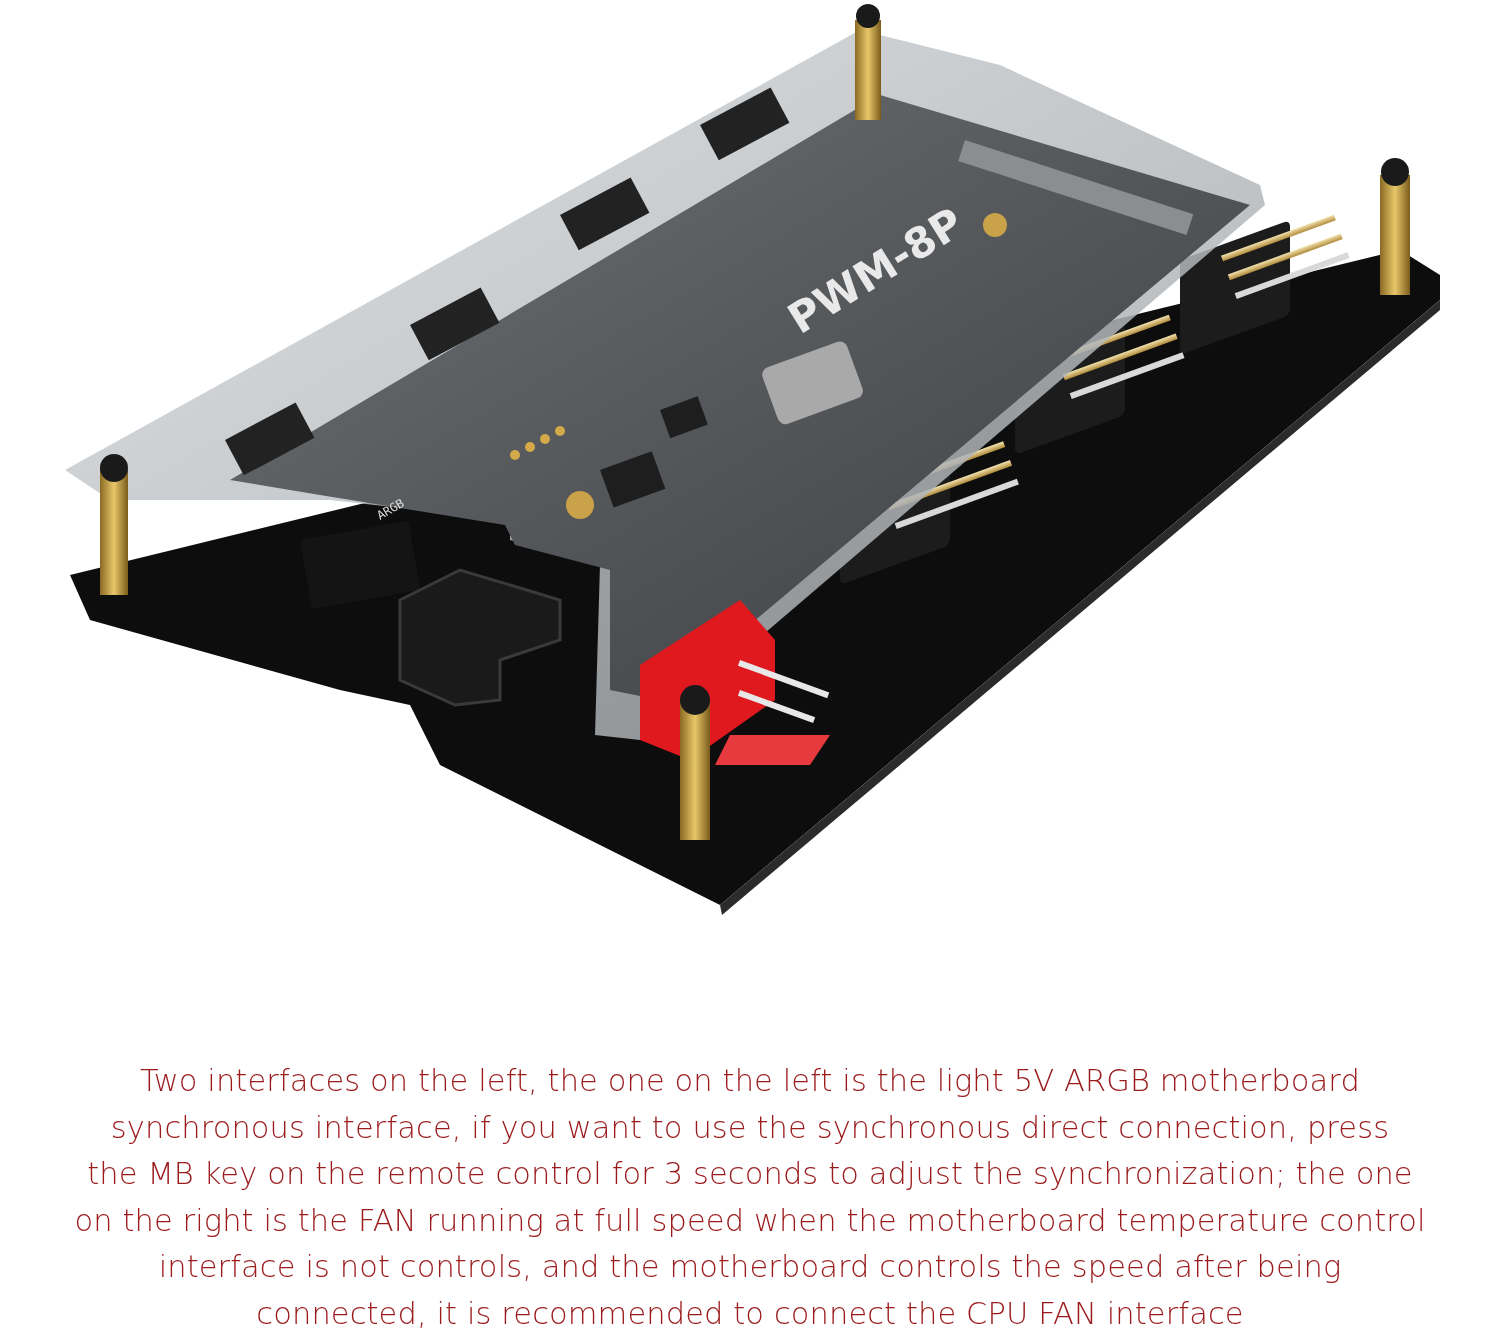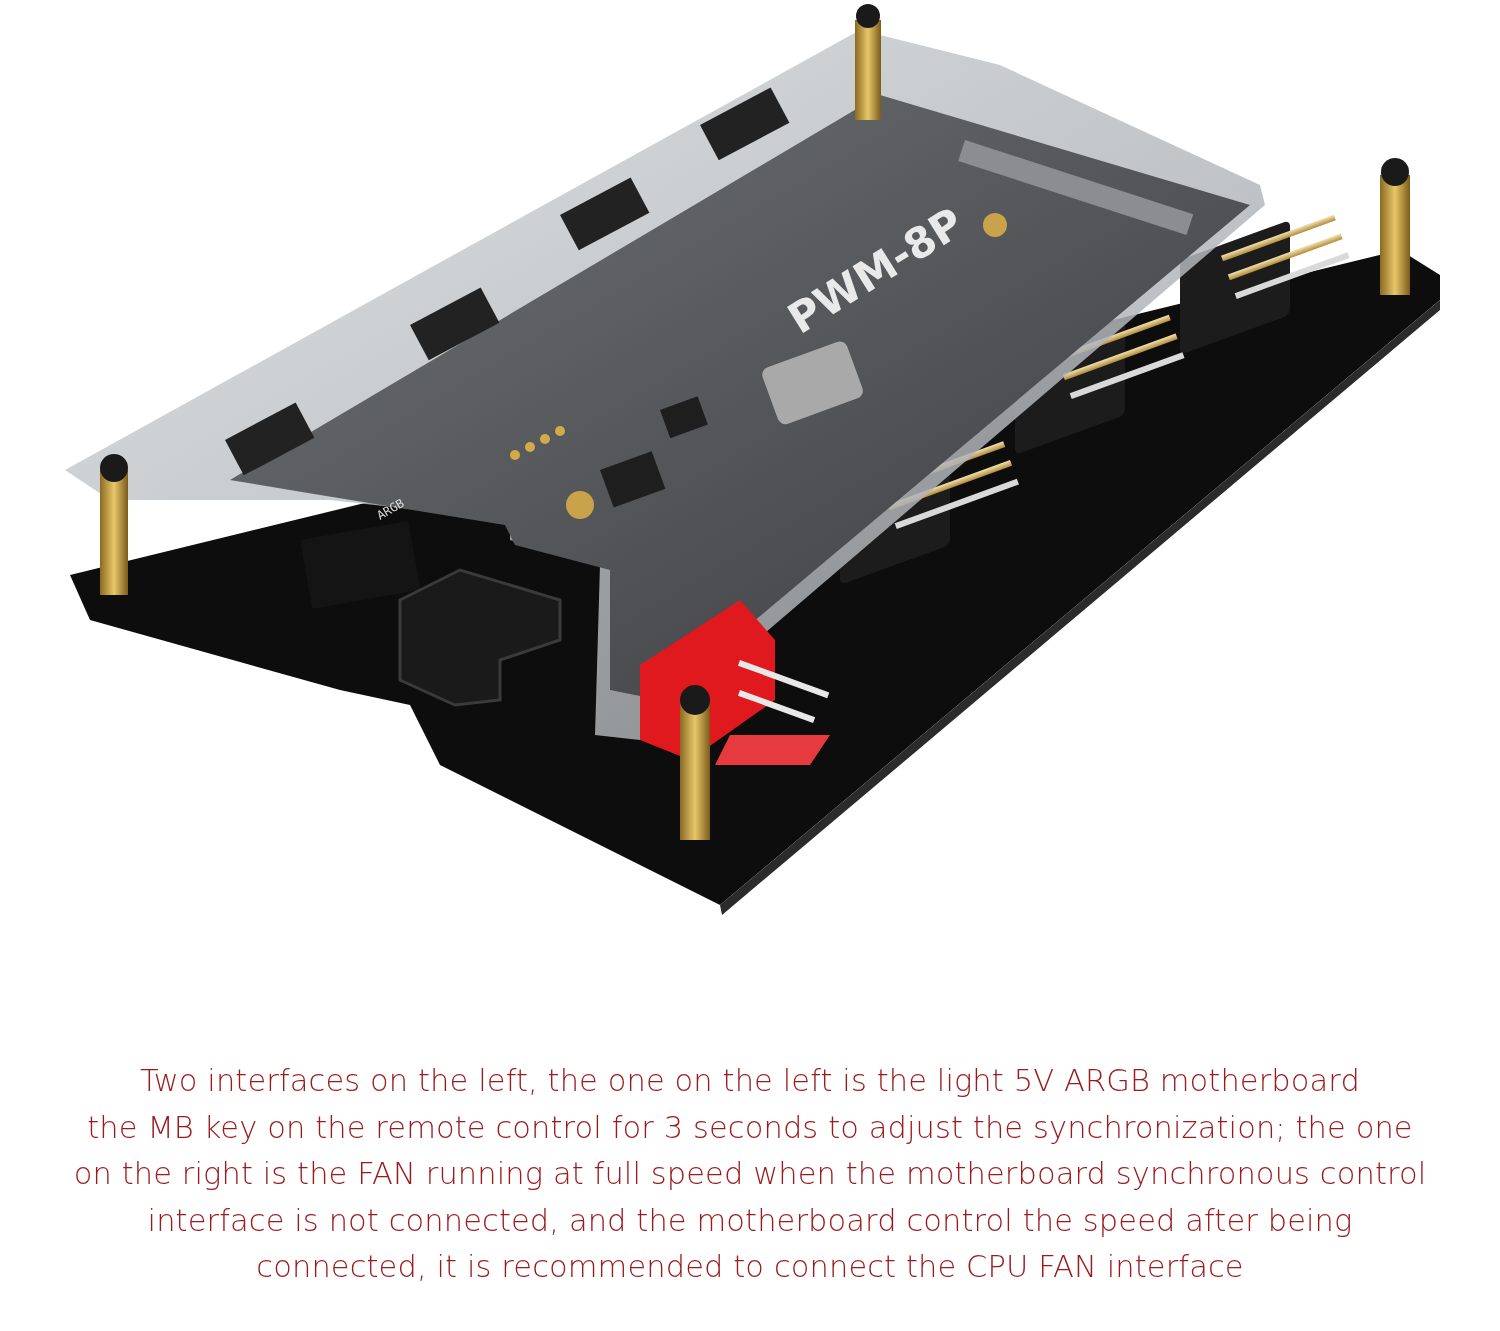--- a/index.html
+++ b/index.html
@@ -120,17 +120,18 @@
       <rect x="1380" y="175" width="30" height="120" fill="url(#brass)"></rect>
       <circle cx="1395" cy="172" r="14" fill="#1a1a1a"></circle>
       <rect x="855" y="20" width="26" height="100" fill="url(#brass)"></rect>
       <circle cx="868" cy="16" r="12" fill="#1a1a1a"></circle>
     </g>
   </svg>
 </div>
 
 <div class="caption">
   <span class="line">Two interfaces on the left, the one on the left is the light 5V ARGB motherboard</span>
+  <span class="line">synchronous interface, if you want to use the synchronous direct connection, press</span>
   <span class="line">the MB key on the remote control for 3 seconds to adjust the synchronization; the one</span>
-  <span class="line">on the right is the FAN running at full speed when the motherboard synchronous control</span>
-  <span class="line">interface is not connected, and the motherboard control the speed after being</span>
+  <span class="line">on the right is the FAN running at full speed when the motherboard temperature control</span>
+  <span class="line">interface is not controls, and the motherboard controls the speed after being</span>
   <span class="line">connected, it is recommended to connect the CPU FAN interface</span>
 </div>
 
 </body></html>

